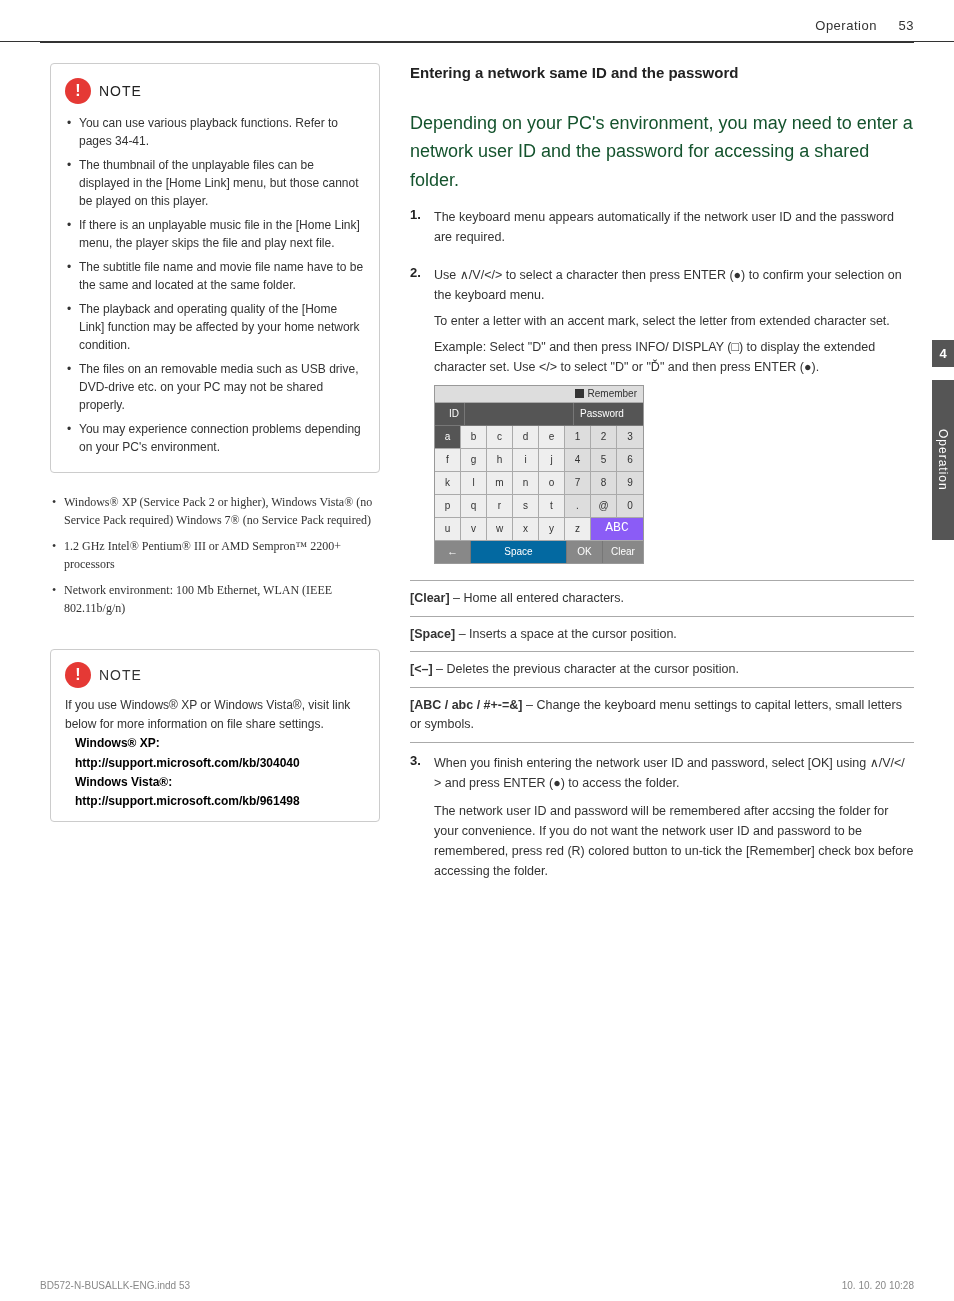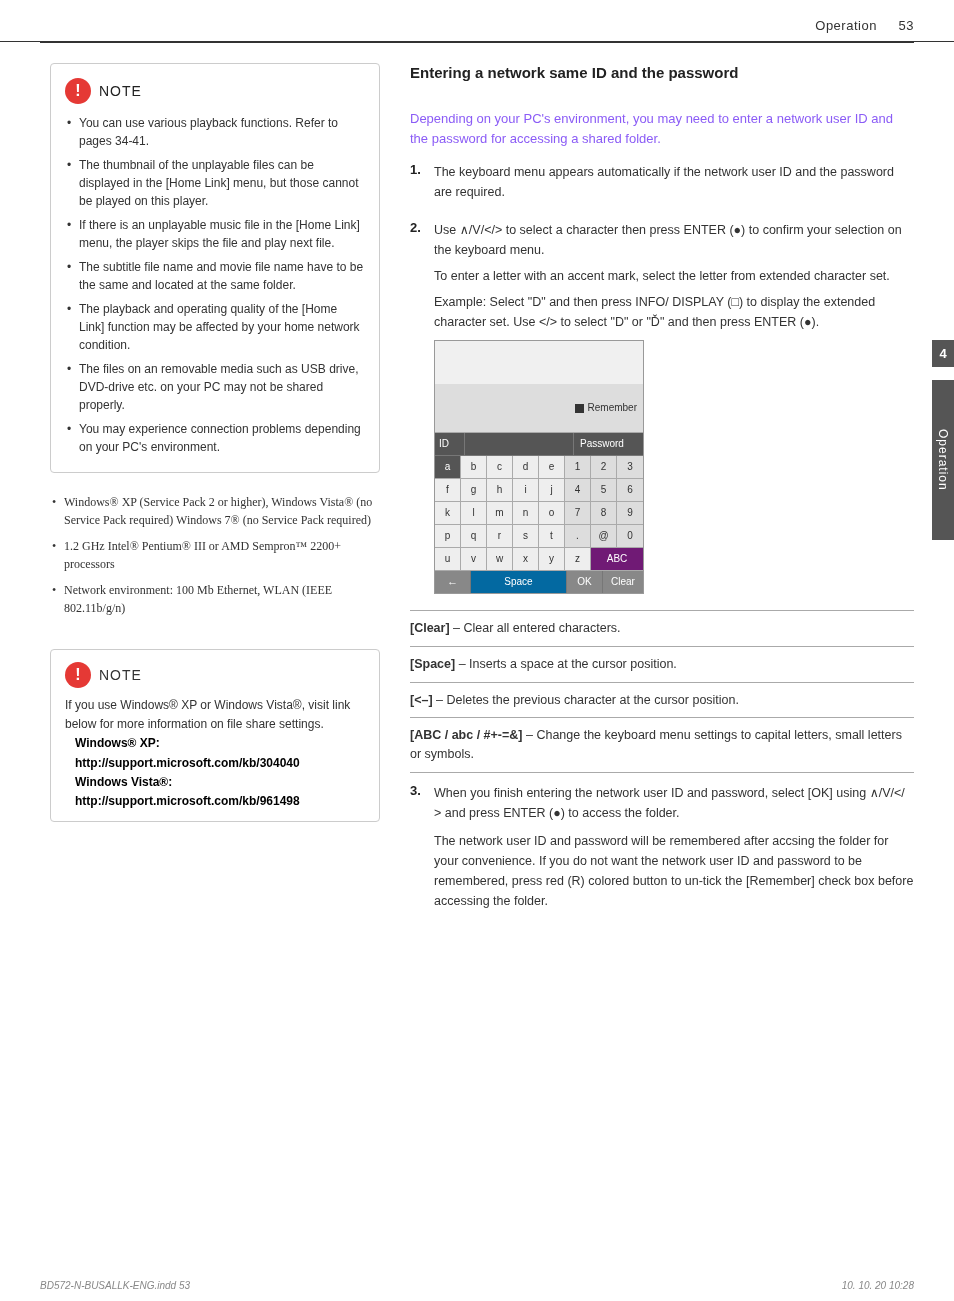--- a/index.html
+++ b/index.html
@@ -180,23 +180,23 @@
     }
 
     
     .section-heading {
       font-size: 15px;
       font-weight: bold;
       margin-bottom: 10px;
       line-height: 1.3;
     }
     .body-text {
-      font-size: 13px;
+      font-size: 18px;
       line-height: 1.6;
-      color: #8b5cf6;
+      color: #14532d;
       margin-bottom: 12px;
       margin-top: 26px;
     }
     .numbered-item {
       display: flex;
       gap: 8px;
       margin-bottom: 12px;
     }
     .numbered-item .num {
       font-weight: bold;
@@ -233,21 +233,20 @@
       position: absolute;
       bottom: 10px;
       left: 40px;
       right: 40px;
       display: flex;
       justify-content: space-between;
       align-items: center;
       font-size: 10px;
       color: #888;
       border-top: none;
-      font-style: italic;
     }
 
     
     .header-rule {
       height: 1px;
       background: #333;
       margin: 0 40px;
     }
   </style>
 </head>
@@ -330,27 +329,27 @@
     <div class="numbered-item">
       <span class="num">2.</span>
       <div class="content">
         <p>Use ∧/V/&lt;/&gt; to select a character then press ENTER (●) to confirm your selection on the keyboard menu.</p>
         <p>To enter a letter with an accent mark, select the letter from extended character set.</p>
         <p>Example: Select "D" and then press INFO/ DISPLAY (□) to display the extended character set. Use &lt;/&gt; to select "D" or "Ď" and then press ENTER (●).</p>
 
         <div style="margin: 8px 0 4px 0;">
           <div style="border: 1px solid #999; display: inline-block; background: #f0f0f0; font-size: 10px;">
             
-            <div style="display: flex; justify-content: flex-end; background: #ddd; border-bottom: 1px solid #aaa; padding: 16px 6px; align-items: center; gap: 4px; font-size: 10px; margin-top: 43px;">
+            <div style="display: flex; justify-content: flex-end; background: #ddd; border-bottom: 1px solid #aaa; padding: 0 6px; align-items: center; gap: 4px; font-size: 10px;">
               <span style="width: 9px; height: 9px; background: #333; display: inline-block;"></span>
               <span>Remember</span>
             </div>
             
             <div style="display: flex; background: #555; color: #fff; border-bottom: 1px solid #777;">
-              <div style="padding: 3px 4px; border-right: 1px solid #777; font-size: 10px; width: 30px;">ID</div>
+              <div style="padding: 3px 14px; border-right: 1px solid #777; font-size: 10px; width: 30px;">ID</div>
               <div style="flex:1; padding: 3px 6px; font-size: 10px;"></div>
               <div style="padding: 3px 6px; border-left: 1px solid #777; font-size: 10px; width: 70px;">Password</div>
             </div>
             
             <div style="display: flex; border-bottom: 1px solid #aaa;">
               <div style="width: 26px; height: 22px; border-right: 1px solid #aaa; display: flex; align-items: center; justify-content: center; background: #555; color: #fff;">a</div>
               <div style="width: 26px; height: 22px; border-right: 1px solid #aaa; display: flex; align-items: center; justify-content: center; background: #eee;">b</div>
               <div style="width: 26px; height: 22px; border-right: 1px solid #aaa; display: flex; align-items: center; justify-content: center; background: #eee;">c</div>
               <div style="width: 26px; height: 22px; border-right: 1px solid #aaa; display: flex; align-items: center; justify-content: center; background: #eee;">d</div>
               <div style="width: 26px; height: 22px; border-right: 1px solid #aaa; display: flex; align-items: center; justify-content: center; background: #eee;">e</div>
@@ -392,37 +391,37 @@
               <div style="width: 26px; height: 22px; display: flex; align-items: center; justify-content: center; background: #ddd;">0</div>
             </div>
             
             <div style="display: flex; border-bottom: 1px solid #aaa;">
               <div style="width: 26px; height: 22px; border-right: 1px solid #aaa; display: flex; align-items: center; justify-content: center; background: #eee;">u</div>
               <div style="width: 26px; height: 22px; border-right: 1px solid #aaa; display: flex; align-items: center; justify-content: center; background: #eee;">v</div>
               <div style="width: 26px; height: 22px; border-right: 1px solid #aaa; display: flex; align-items: center; justify-content: center; background: #eee;">w</div>
               <div style="width: 26px; height: 22px; border-right: 1px solid #aaa; display: flex; align-items: center; justify-content: center; background: #eee;">x</div>
               <div style="width: 26px; height: 22px; border-right: 1px solid #aaa; display: flex; align-items: center; justify-content: center; background: #eee;">y</div>
               <div style="width: 26px; height: 22px; border-right: 1px solid #aaa; display: flex; align-items: center; justify-content: center; background: #eee;">z</div>
-              <div style="width: 52px; height: 22px; display: flex; align-items: center; justify-content: center; background: #701a75; color: #fff; font-size: 10px;">ABC</div>
+              <div style="width: 52px; height: 22px; display: flex; align-items: center; justify-content: center; background: #8b5cf6; color: #fff; font-size: 13px; font-family: Liberation Mono, monospace;">ABC</div>
             </div>
             
             <div style="display: flex;">
               <div style="width: 36px; height: 22px; border-right: 1px solid #777; display: flex; align-items: center; justify-content: center; background: #888; color: #fff; font-size: 11px;">←</div>
               <div style="flex: 1; height: 22px; border-right: 1px solid #777; display: flex; align-items: center; justify-content: center; background: #0369a1; color: #fff; font-size: 10px;">Space</div>
               <div style="width: 36px; height: 22px; border-right: 1px solid #777; display: flex; align-items: center; justify-content: center; background: #888; color: #fff; font-size: 10px;">OK</div>
               <div style="width: 40px; height: 22px; display: flex; align-items: center; justify-content: center; background: #888; color: #fff; font-size: 10px;">Clear</div>
             </div>
           </div>
         </div>
       </div>
     </div>
 
     <div>
       <div class="def-row">
-        <span class="def-key">[Clear]</span><span> – </span><span>Clear all entered characters.</span>
+        <span class="def-key">[Clear]</span><span> – </span><span>Home all entered characters.</span>
       </div>
       <div class="def-row">
         <span class="def-key">[Space]</span><span> – </span><span>Inserts a space at the cursor position.</span>
       </div>
       <div class="def-row">
         <span class="def-key">[&lt;–]</span><span> – </span><span>Deletes the previous character at the cursor position.</span>
       </div>
       <div class="def-row">
         <span class="def-key">[ABC / abc / #+-=&amp;]</span><span> – </span><span>Change the keyboard menu settings to capital letters, small letters or symbols.</span>
       </div>

